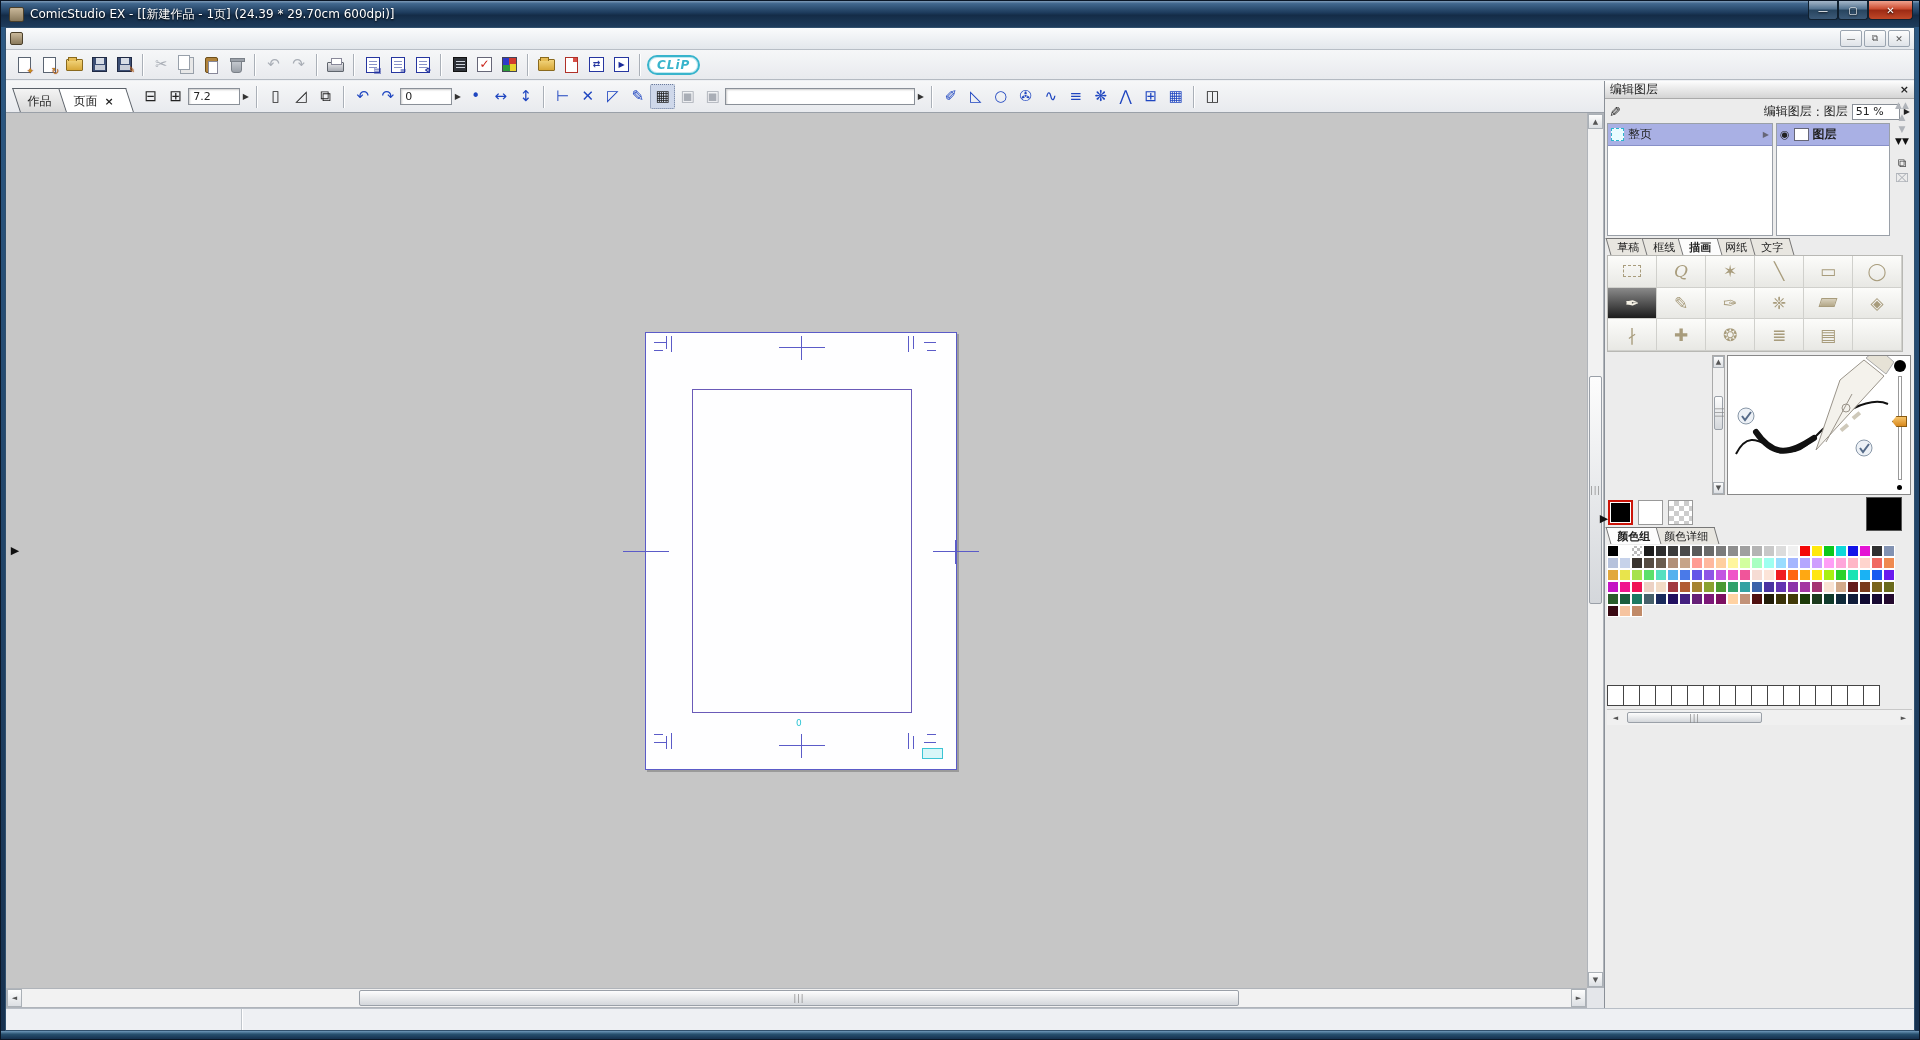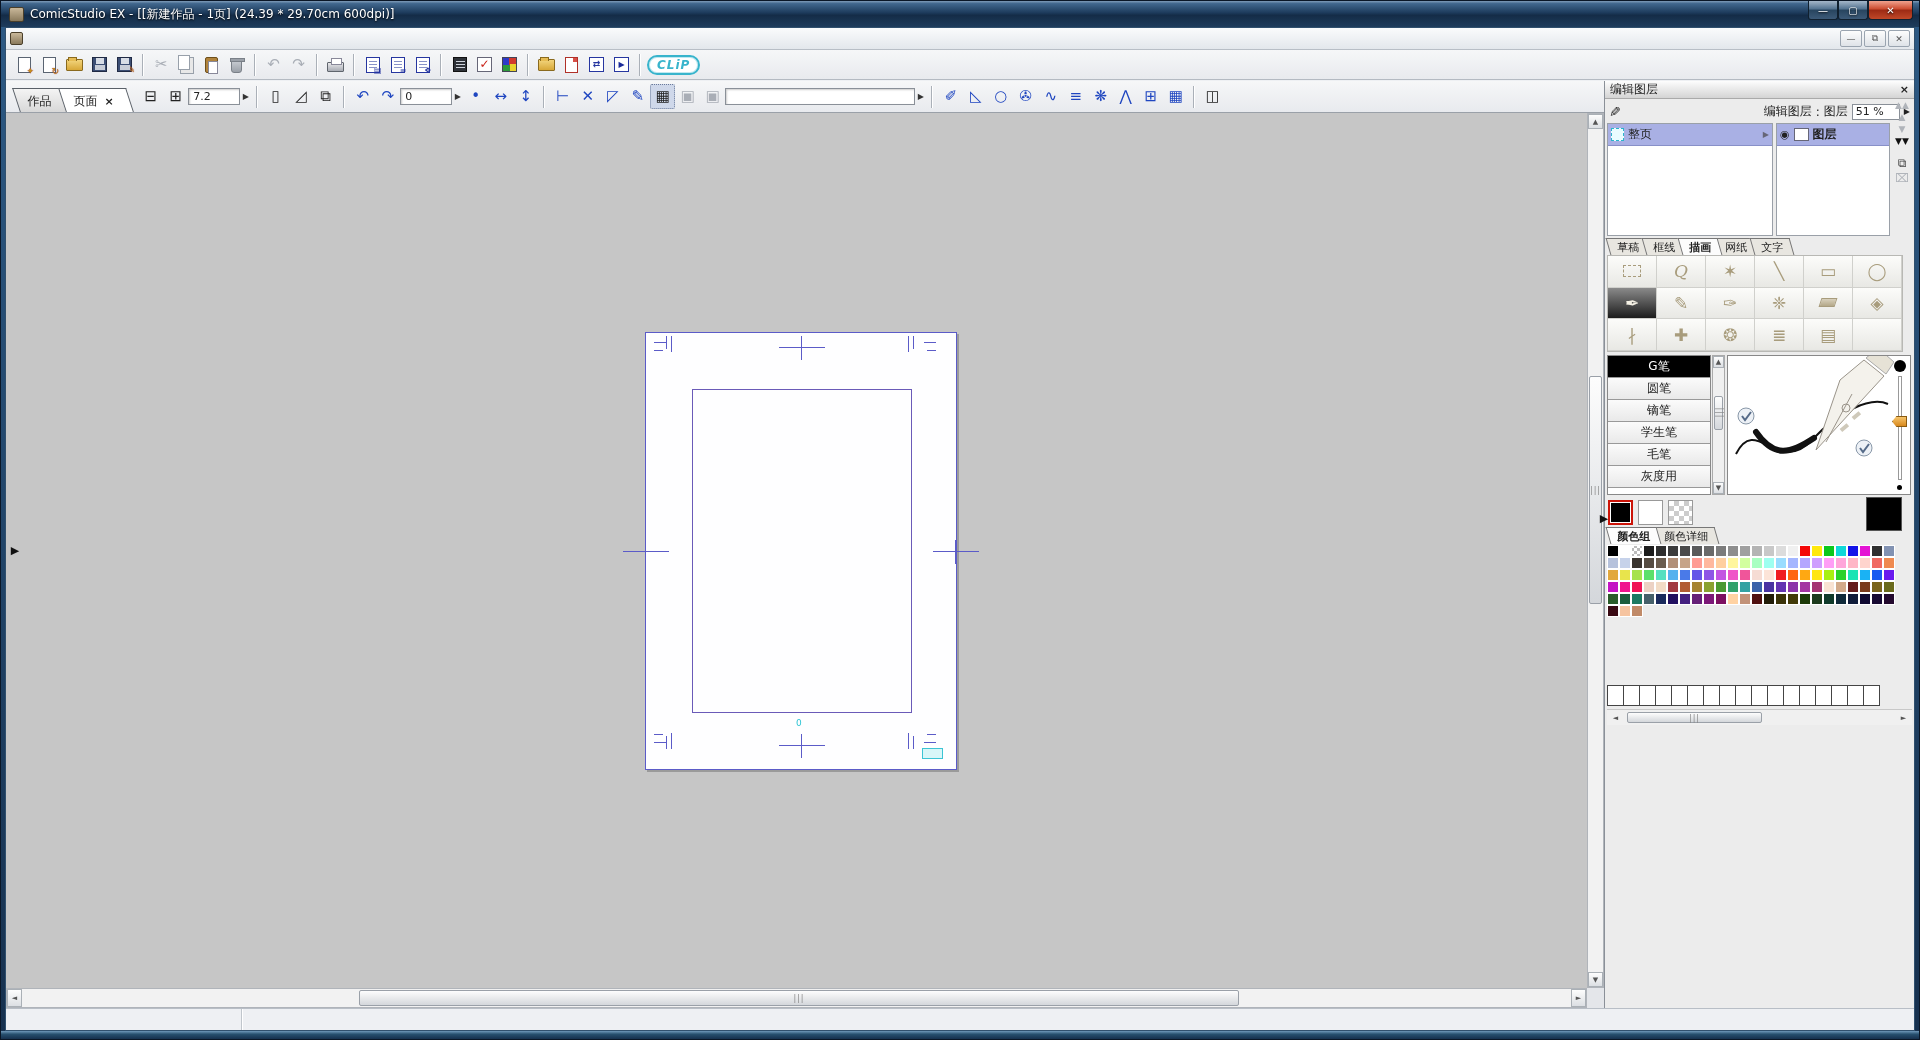--- a/index.html
+++ b/index.html
@@ -561,28 +561,20 @@
             </span>
             <span class="tcell">◈</span>
             <span class="tcell">∤</span>
             <span class="tcell">✚</span>
             <span class="tcell">❂</span>
             <span class="tcell">≣</span>
             <span class="tcell">▤</span>
             <span class="tcell"></span>
           </div>
 
-        <div class="penlist" id="penlist">
-            <div class="pitem sel">G笔</div>
-            <div class="pitem">圆笔</div>
-            <div class="pitem">镝笔</div>
-            <div class="pitem">学生笔</div>
-            <div class="pitem">毛笔</div>
-            <div class="pitem">灰度用</div>
-          </div>
         <div class="pensb">
           <div class="sbarrow" style="top:0;left:0;right:0;height:12px;">▲</div>
           <div class="sbarrow" style="bottom:0;left:0;right:0;height:12px;">▼</div>
           <div class="sbthumb" style="left:1px;right:1px;top:40px;height:34px;">
               <span class="grip v">|||</span>
             </div>
         </div>
 
         <div class="preview">
           <svg width="168" height="138" viewBox="0 0 168 138">

